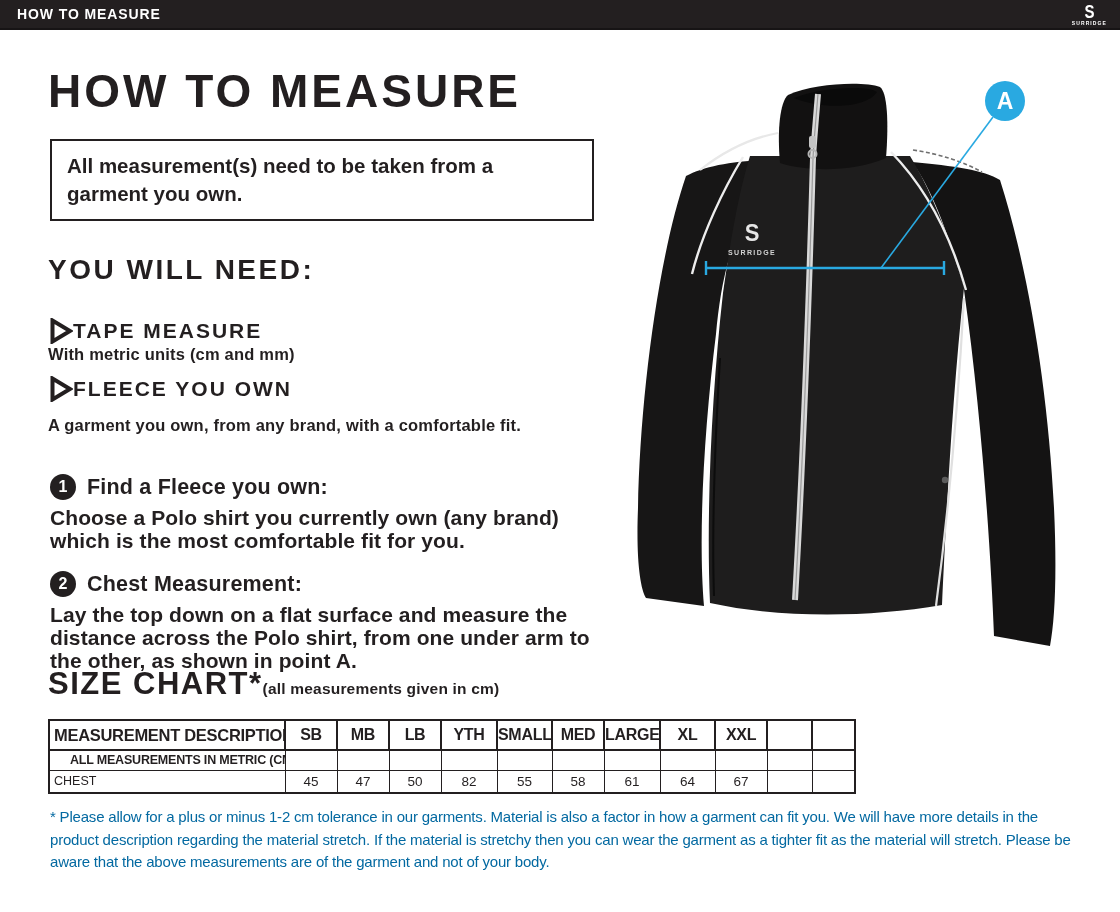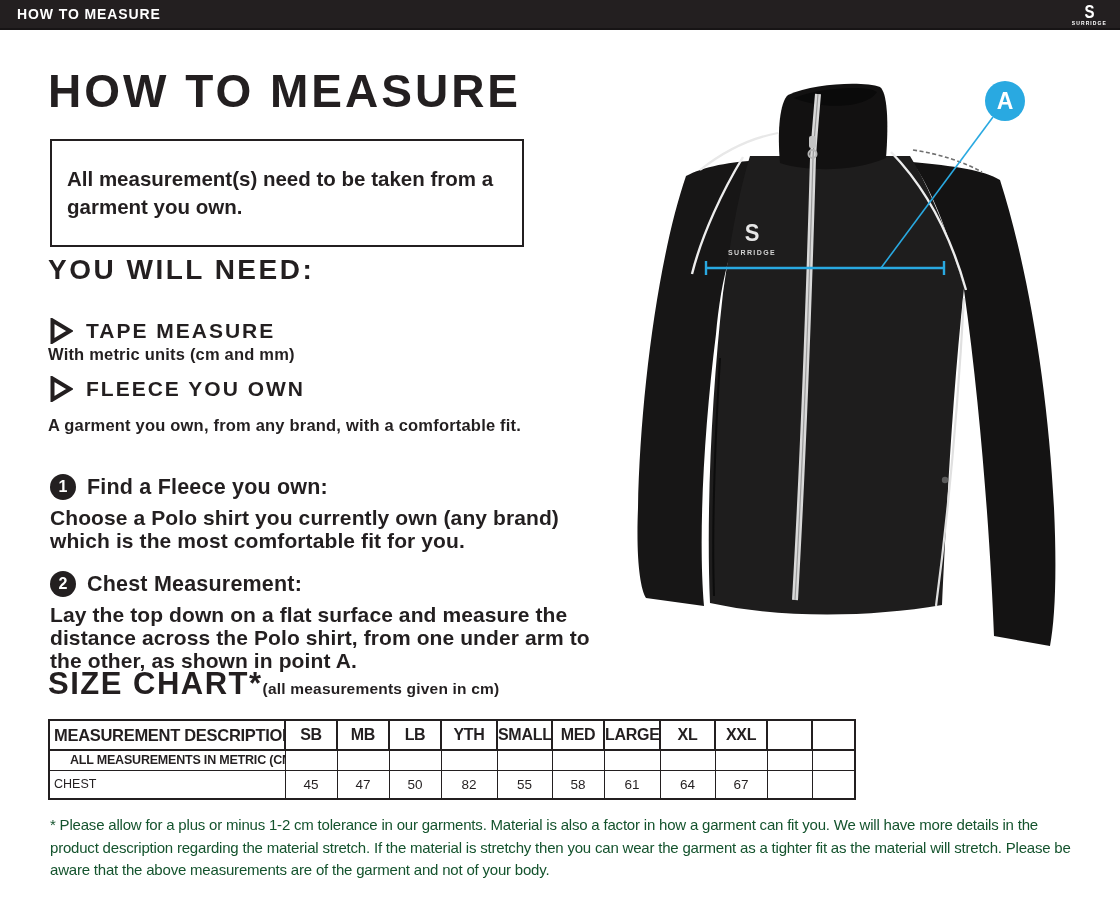--- a/index.html
+++ b/index.html
@@ -25,29 +25,29 @@
   }
   .topbar-logo .logo-s { font-size:15px; font-weight:bold; transform:scaleY(1.25); line-height:14px; }
   .topbar-logo .logo-word { font-size:5px; font-weight:bold; letter-spacing:1.1px; margin-top:2px; }
 
   
   .main-heading {
     position:absolute; left:48px; top:64px;
     font-size:46px; font-weight:bold; letter-spacing:3px;
   }
   .note-box {
-    position:absolute; left:50px; top:139px; width:474px;
-    border:2px solid #231f20; padding:24px 15px;
+    position:absolute; left:50px; top:139px; width:544px;
+    border:2px solid #231f20; padding:11px 15px;
     font-size:20.5px; font-weight:bold; line-height:28px;
   }
   .ywn-heading {
     position:absolute; left:48px; top:254px;
     font-size:28px; font-weight:bold; letter-spacing:2.5px;
   }
-  .need-row { position:absolute; left:50px; display:flex; align-items:center; gap:13px; }
+  .need-row { position:absolute; left:50px; display:flex; align-items:center; }
   .need-row.first  { top:318px; }
   .need-row.second { top:376px; }
   .need-title { font-size:21px; font-weight:bold; letter-spacing:2px; }
   .need-desc {
     position:absolute; left:48px; font-size:16.5px; font-weight:bold; letter-spacing:0.2px;
   }
   .need-desc.first  { top:345px; }
   .need-desc.second { top:416px; }
   .tri-icon { display:block; }
 
@@ -83,28 +83,28 @@
   .size-table th, .size-table td { border:1px solid #231f20; overflow:hidden; white-space:nowrap; }
   .size-table thead th {
     border-width:2px; height:30px; font-size:16px; font-weight:bold;
     letter-spacing:-0.3px; vertical-align:middle;
   }
   .size-table thead th.desc-col { text-align:left; padding-left:4px; font-size:16.5px; }
   .size-table tr.metric-row td { height:20px; }
   .size-table tr.metric-row td.row-label {
     font-size:12.5px; font-weight:bold; padding-left:20px; letter-spacing:-0.2px;
   }
-  .size-table tr.value-row td { height:29px; font-size:13.5px; text-align:center; vertical-align:middle; }
+  .size-table tr.value-row td { height:23px; font-size:13.5px; text-align:center; vertical-align:middle; }
   .size-table tr.value-row td.row-label {
     font-size:12.5px; text-align:left; padding-left:4px; letter-spacing:0;
   }
 
   .footnote {
     position:absolute; left:50px; top:806px; width:1040px;
-    font-size:15px; line-height:22.5px; color:#14532d; letter-spacing:-0.2px;margin-top:8px;
+    font-size:15px; line-height:22.5px; color:#0369a1; letter-spacing:-0.2px;
   }
 
   
   .jacket-wrap { position:absolute; left:628px; top:58px; width:492px; height:606px; }
 </style>
 </head>
 <body>
 
 <div class="topbar">
   <span class="topbar-title">HOW TO MEASURE</span>

